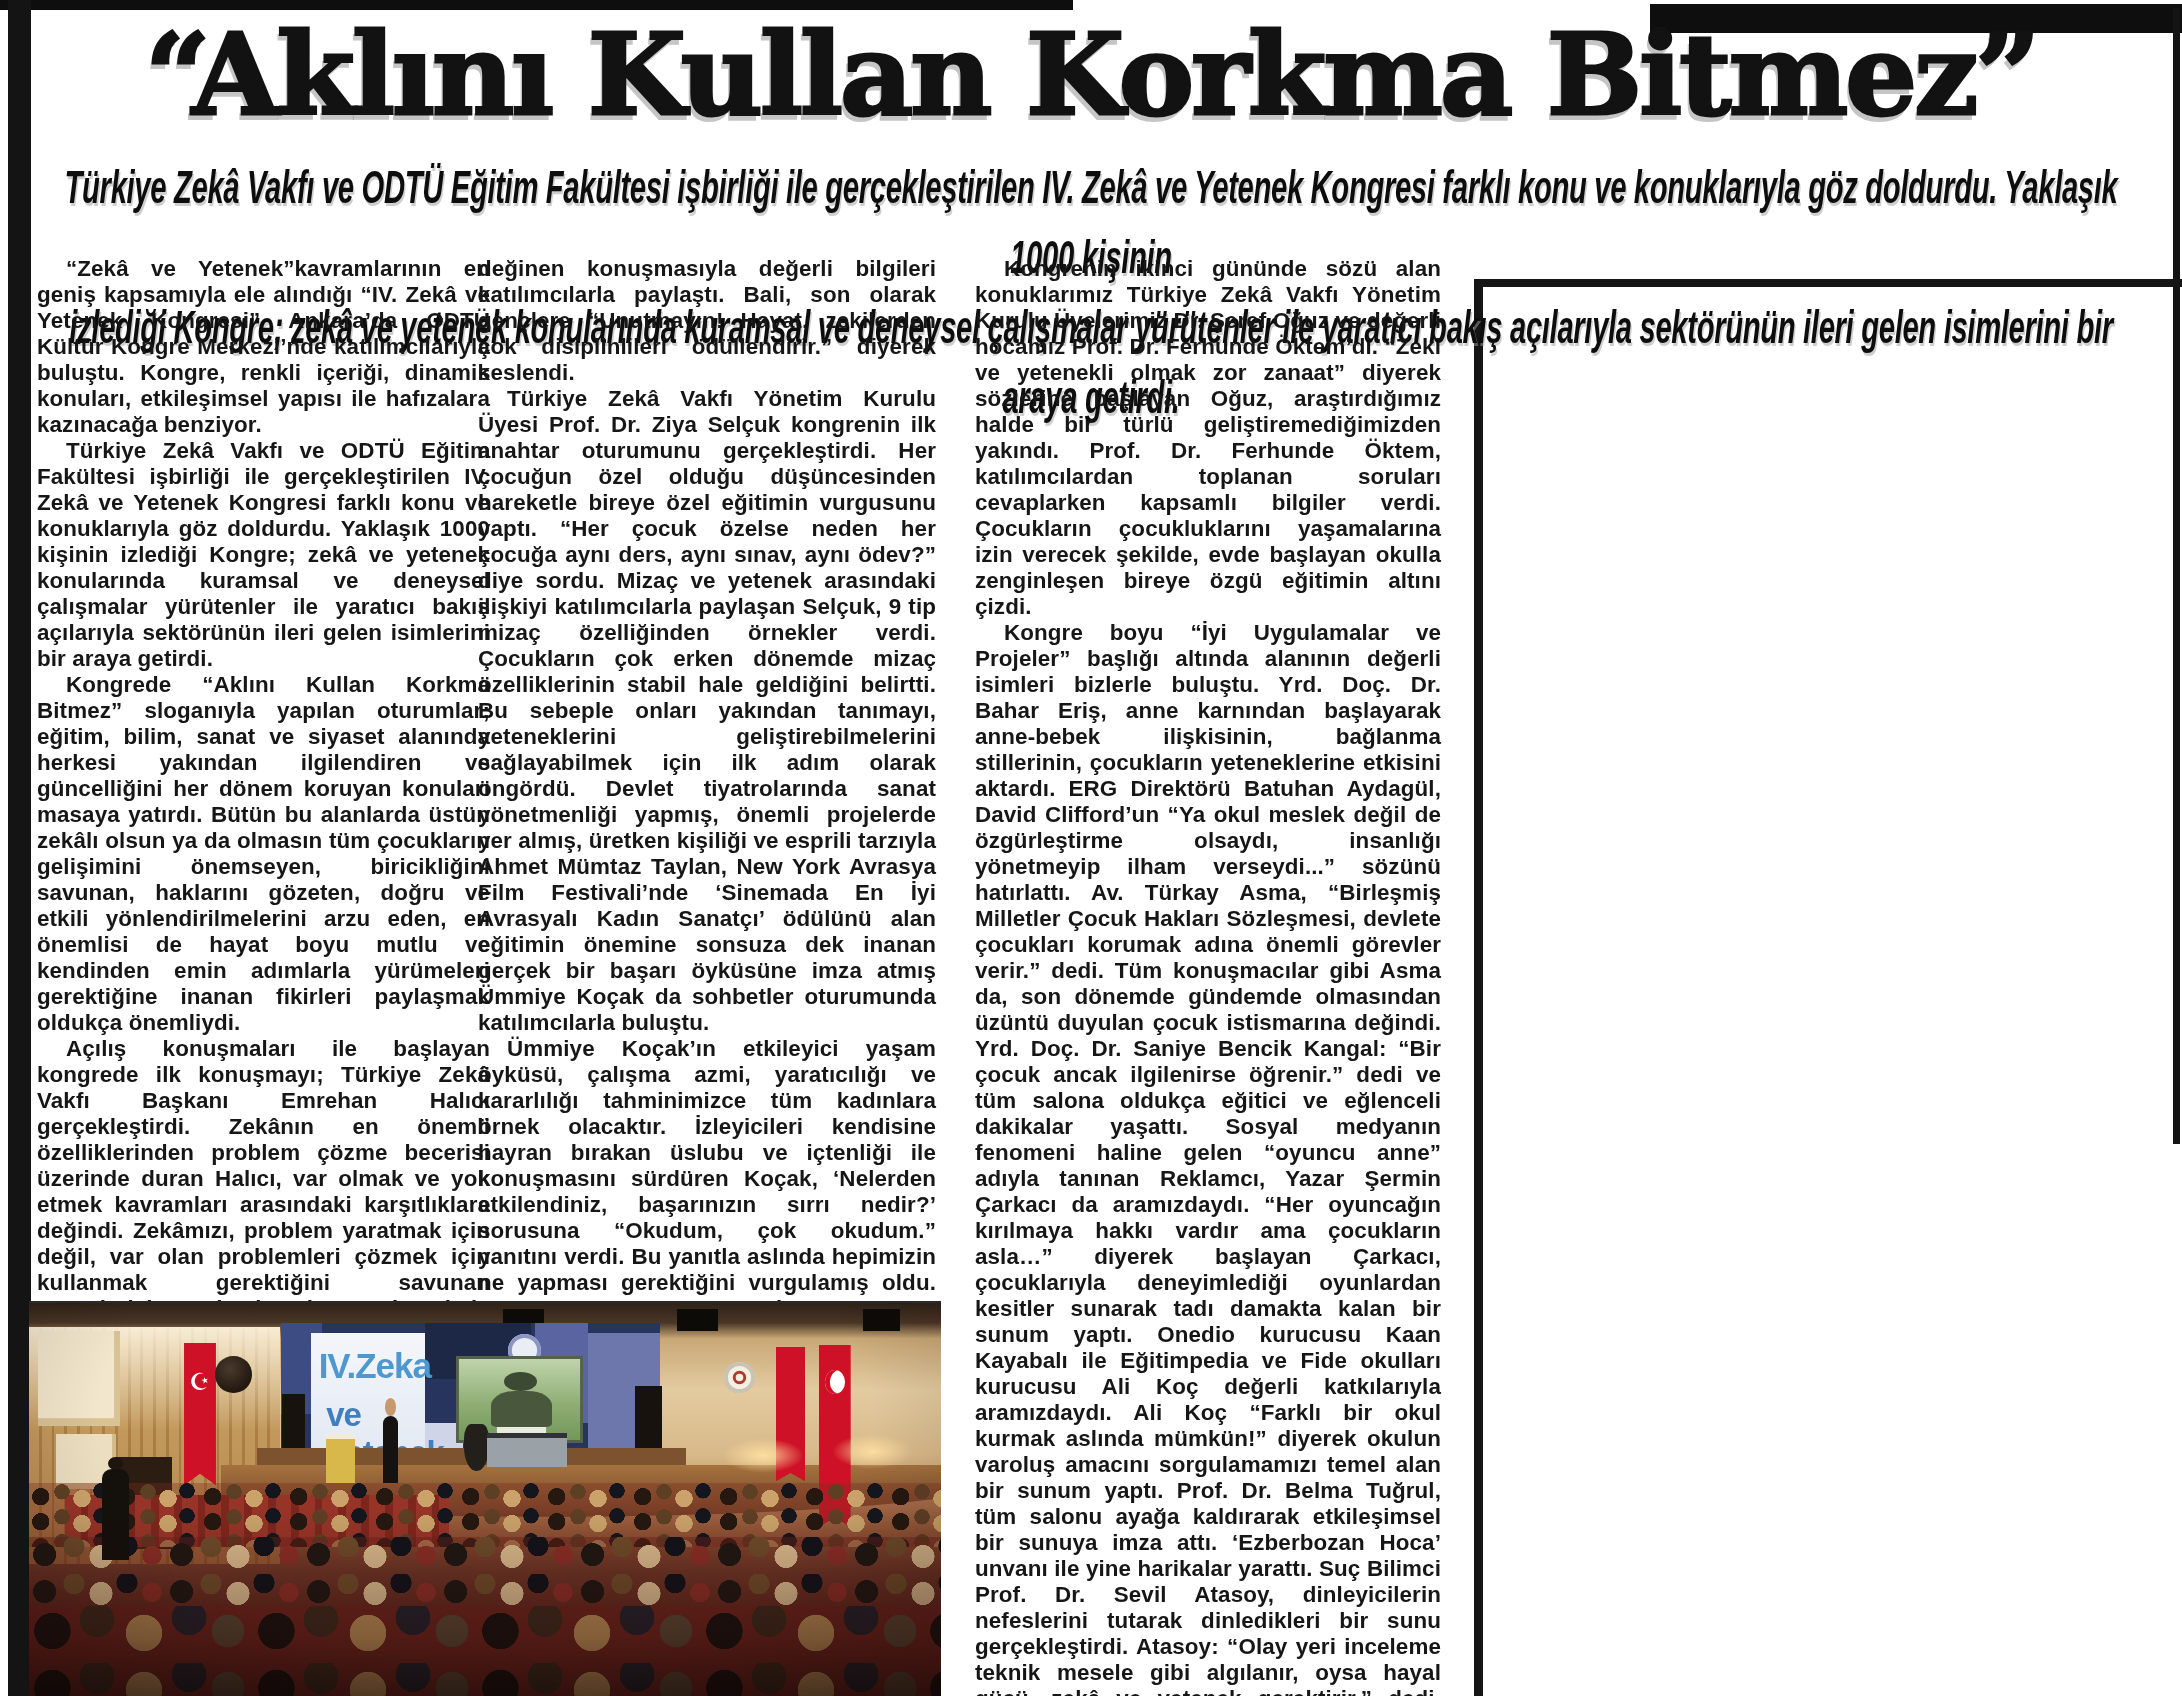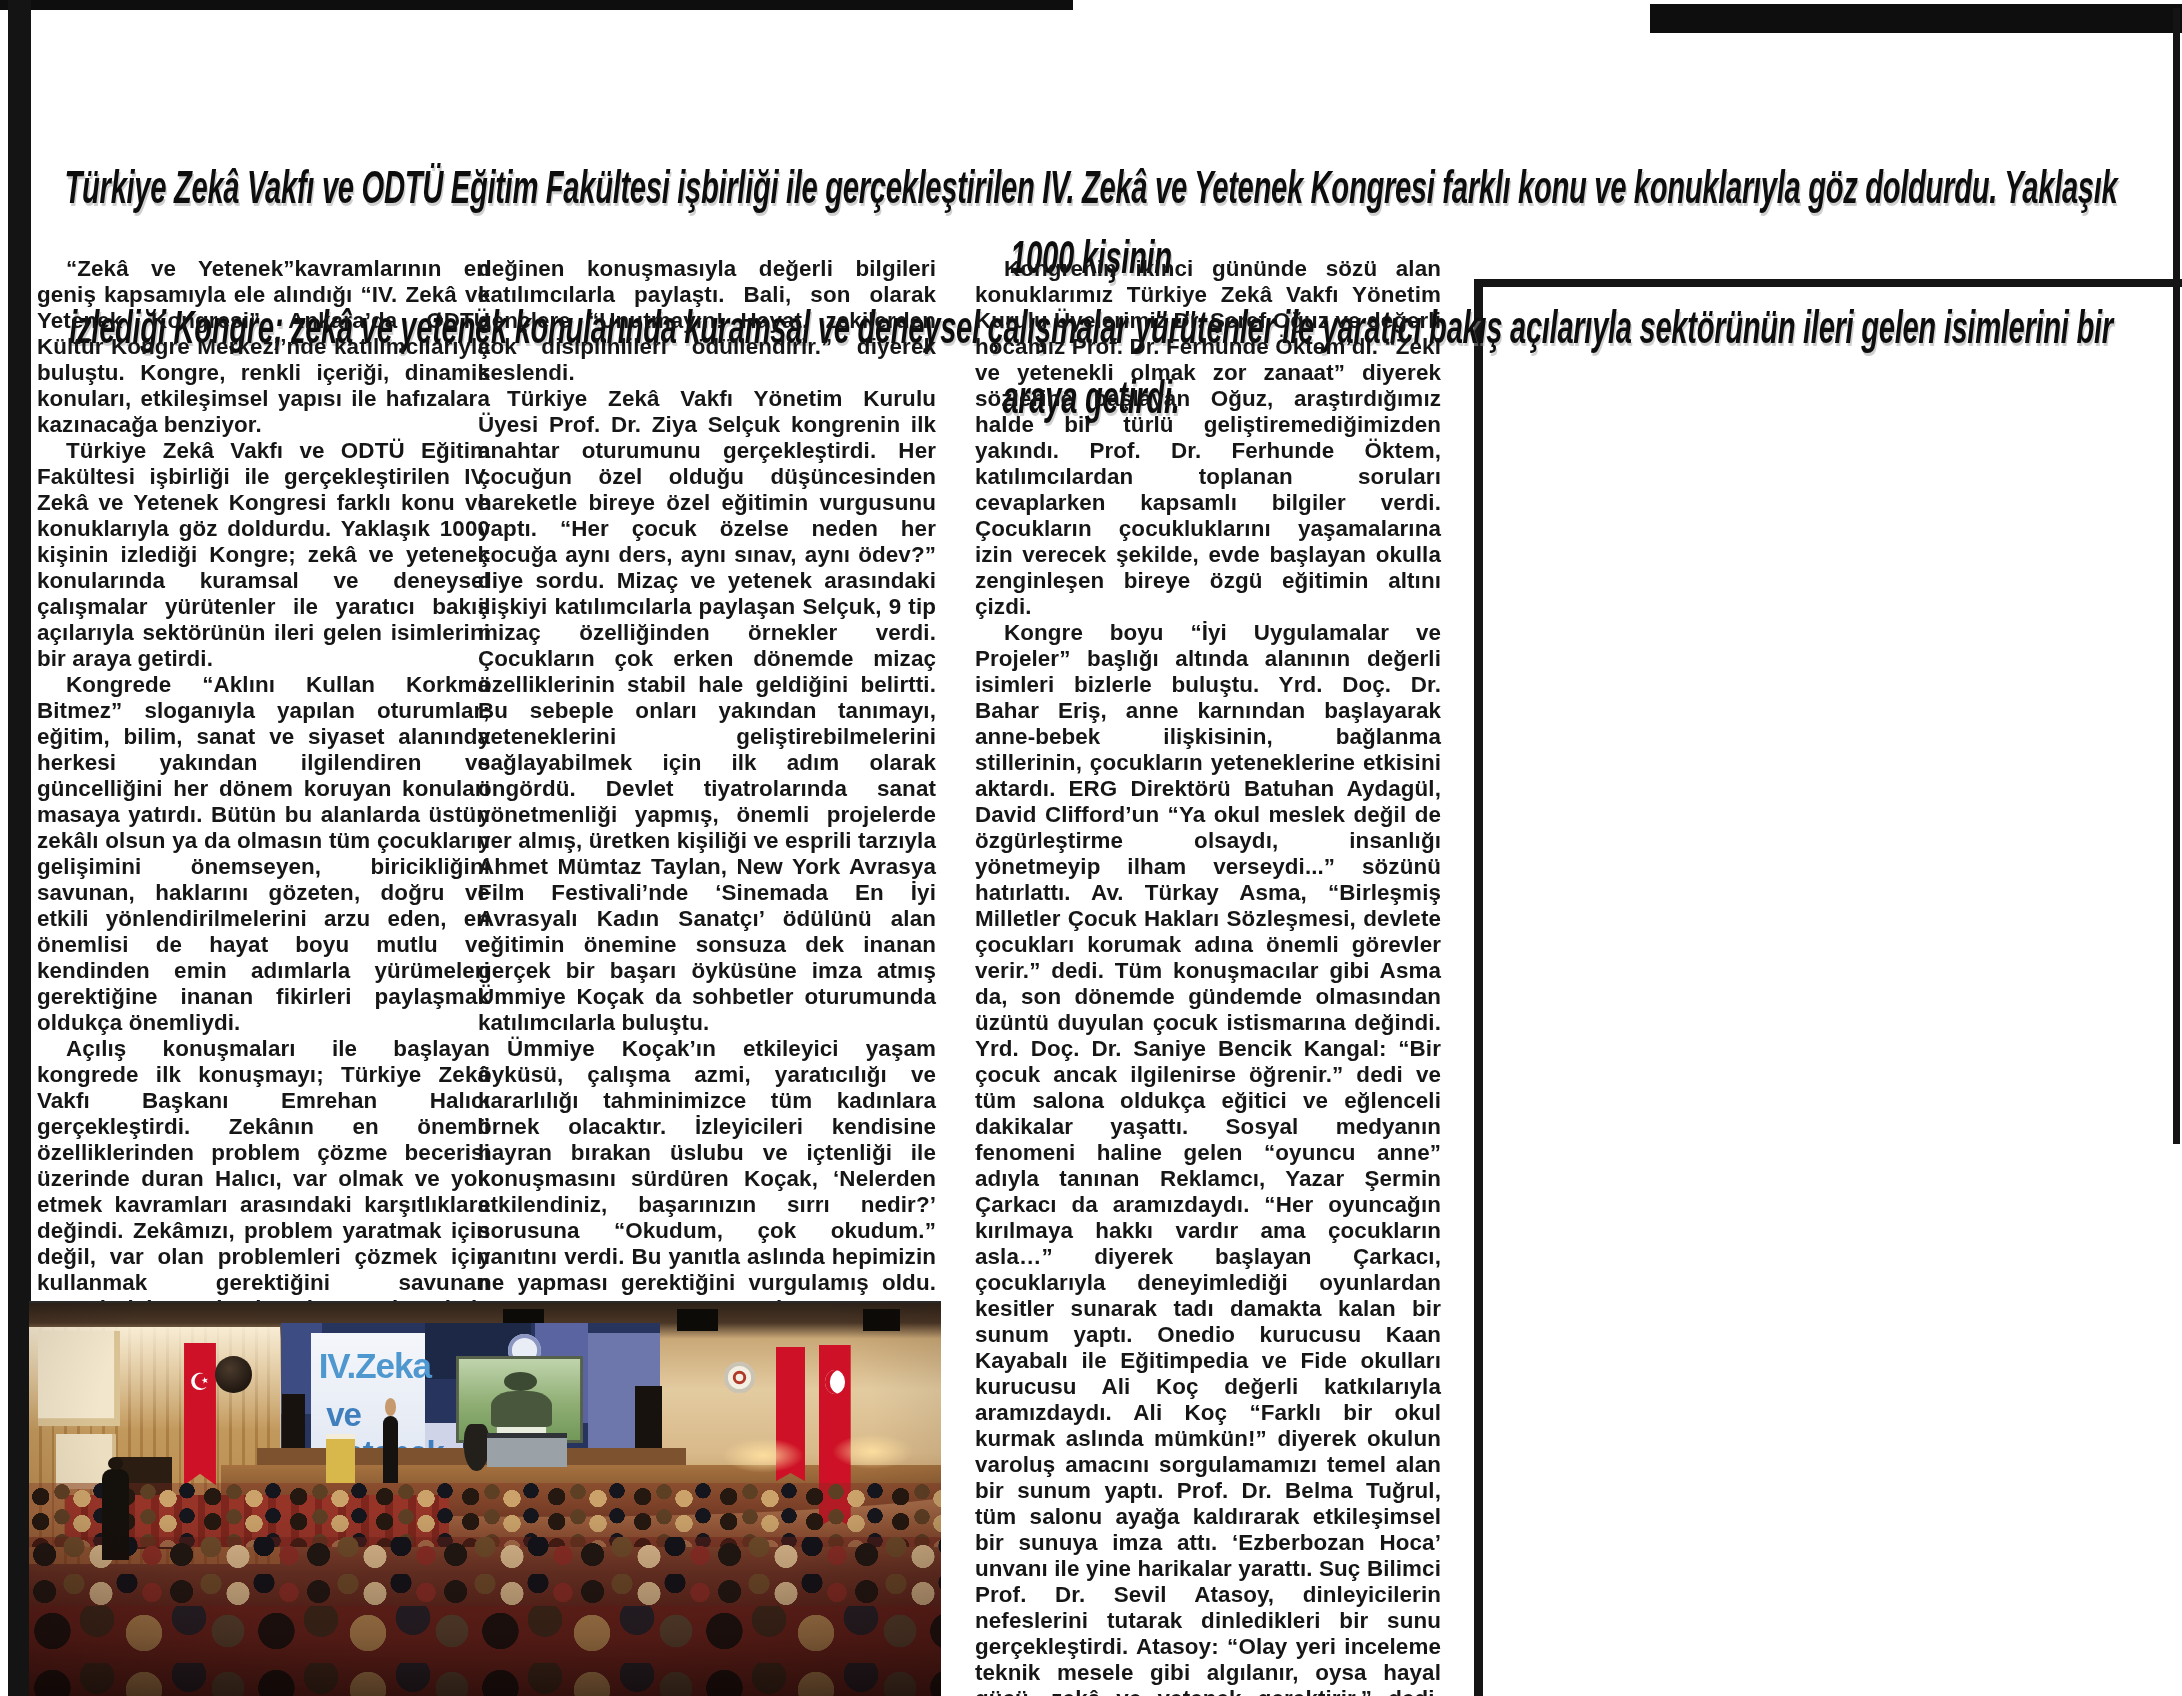--- a/index.html
+++ b/index.html
@@ -141,20 +141,21 @@
 
 <div id="page">
 
   <div class="bar-top-left"></div>
   <div class="bar-top-right"></div>
   <div class="strip-left"></div>
   <div class="line-right"></div>
   <div class="box-top"></div>
   <div class="box-left"></div>
 
+  <div class="headline">“Aklını Kullan Korkma Bitmez”</div>
 
   <div class="subwrap">
     <div class="subinner">
       <div>Türkiye Zekâ Vakfı ve ODTÜ Eğitim Fakültesi işbirliği ile gerçekleştirilen IV. Zekâ ve Yetenek Kongresi farklı konu ve konuklarıyla göz doldurdu. Yaklaşık 1000 kişinin</div>
       <div>izlediği Kongre; zekâ ve yetenek konularında kuramsal ve deneysel çalışmalar yürütenler ile yaratıcı bakış açılarıyla sektörünün ileri gelen isimlerini bir araya getirdi.</div>
     </div>
   </div>
 
   <div class="col col1">
     <p>“Zekâ ve Yetenek”kavramlarının en geniş kapsamıyla ele alındığı “IV. Zekâ ve Yetenek Kongresi” Ankara’da ODTÜ Kültür Kongre Merkezi’nde katılımcılarıyla buluştu. Kongre, renkli içeriği, dinamik konuları, etkileşimsel yapısı ile hafızalara kazınacağa benziyor.</p>

